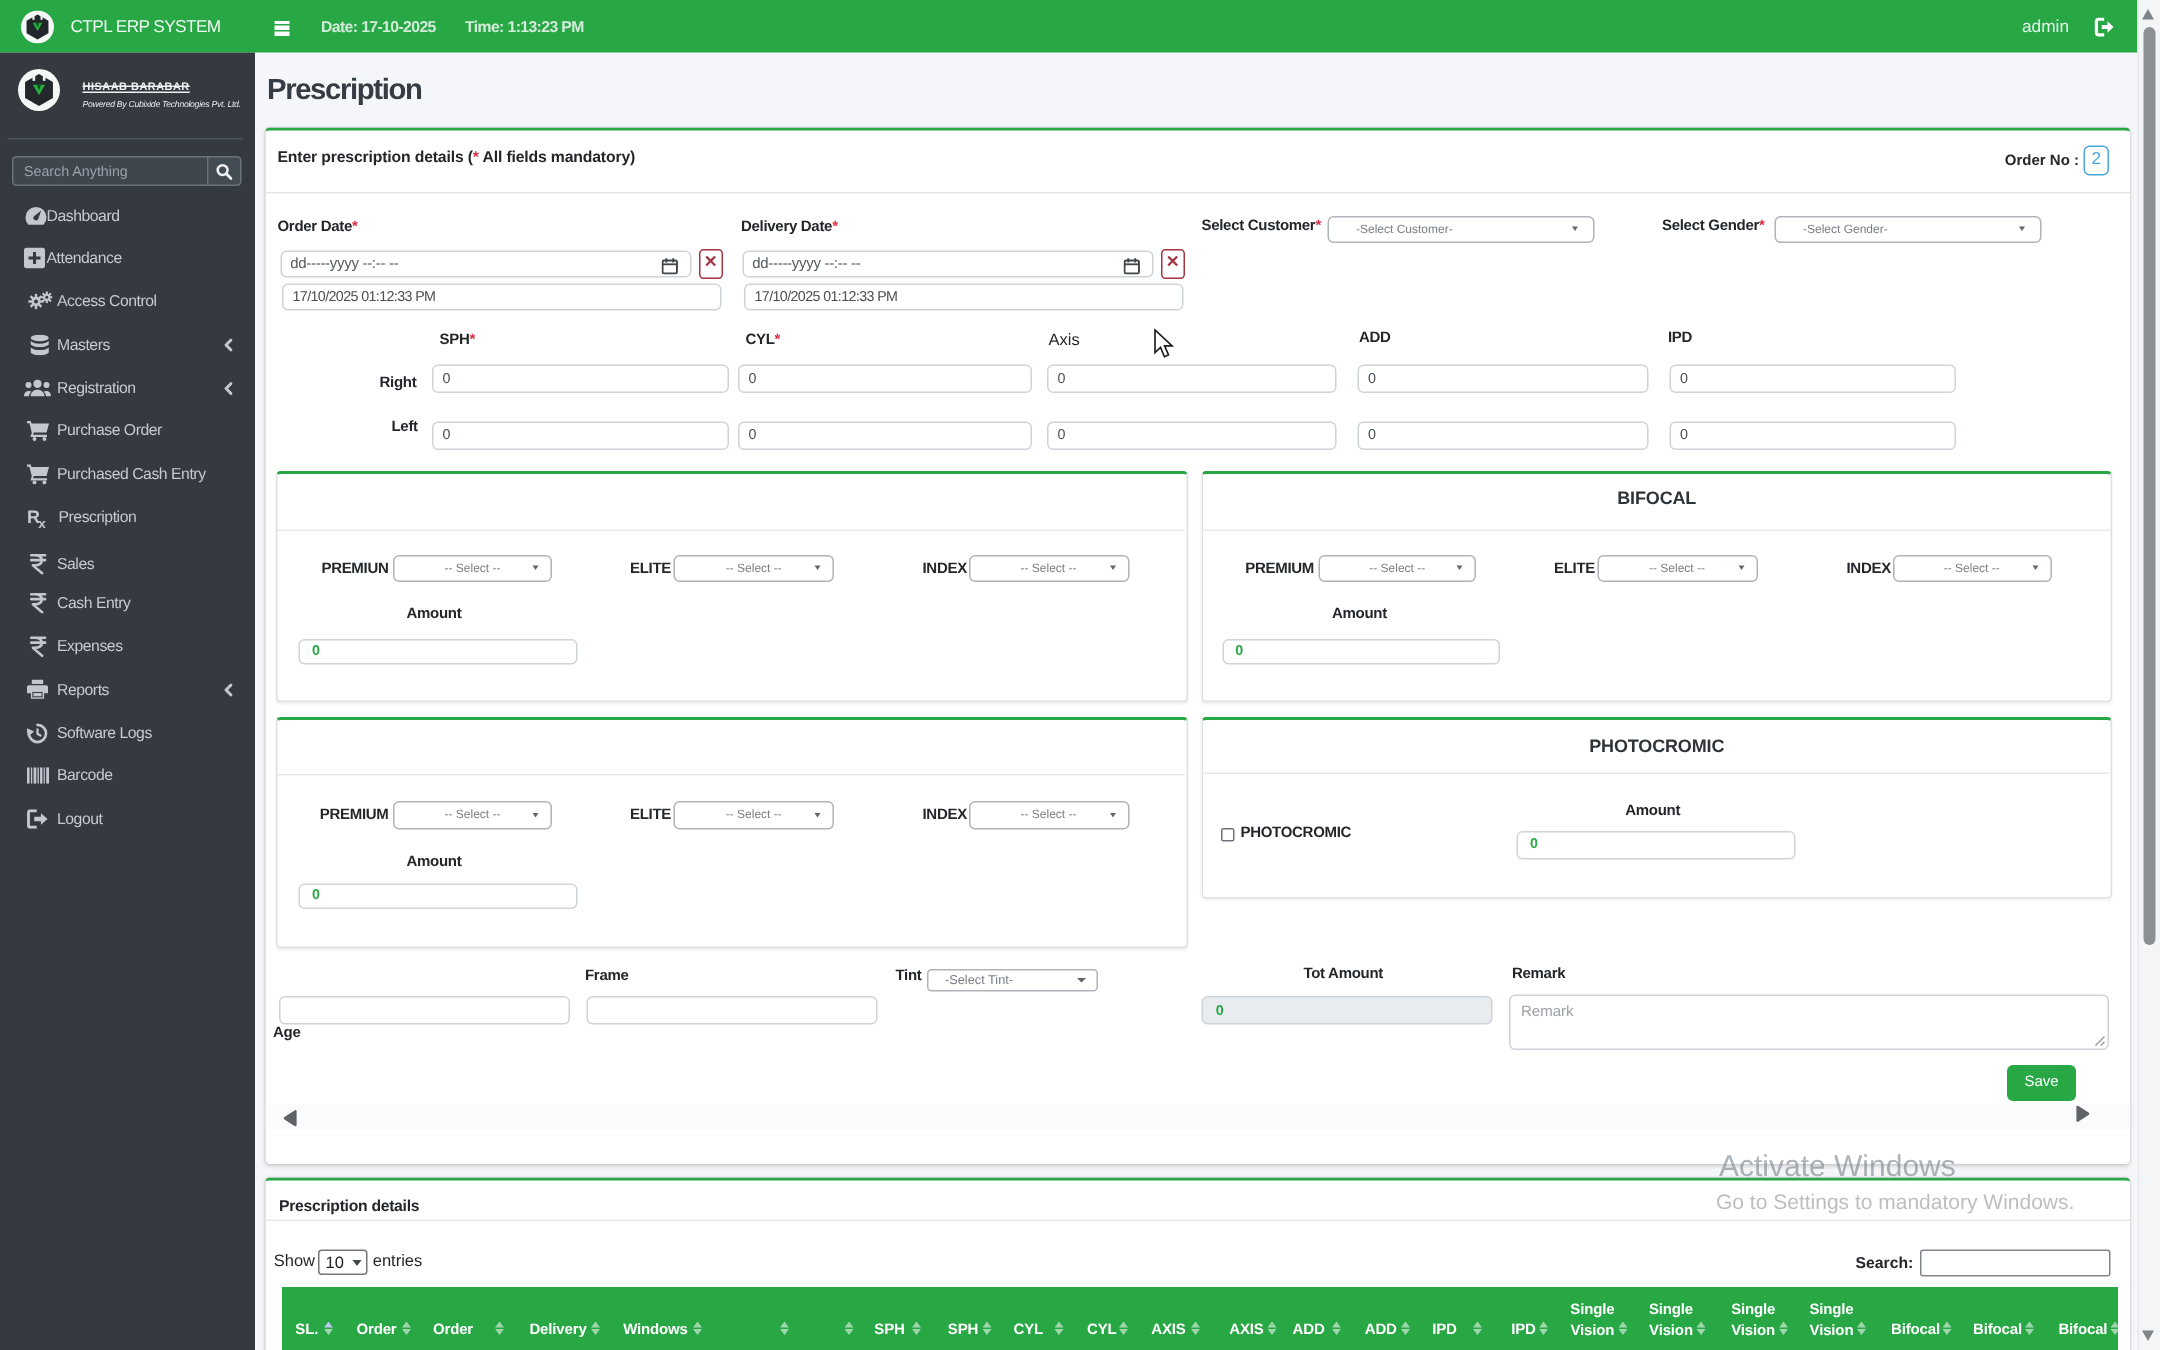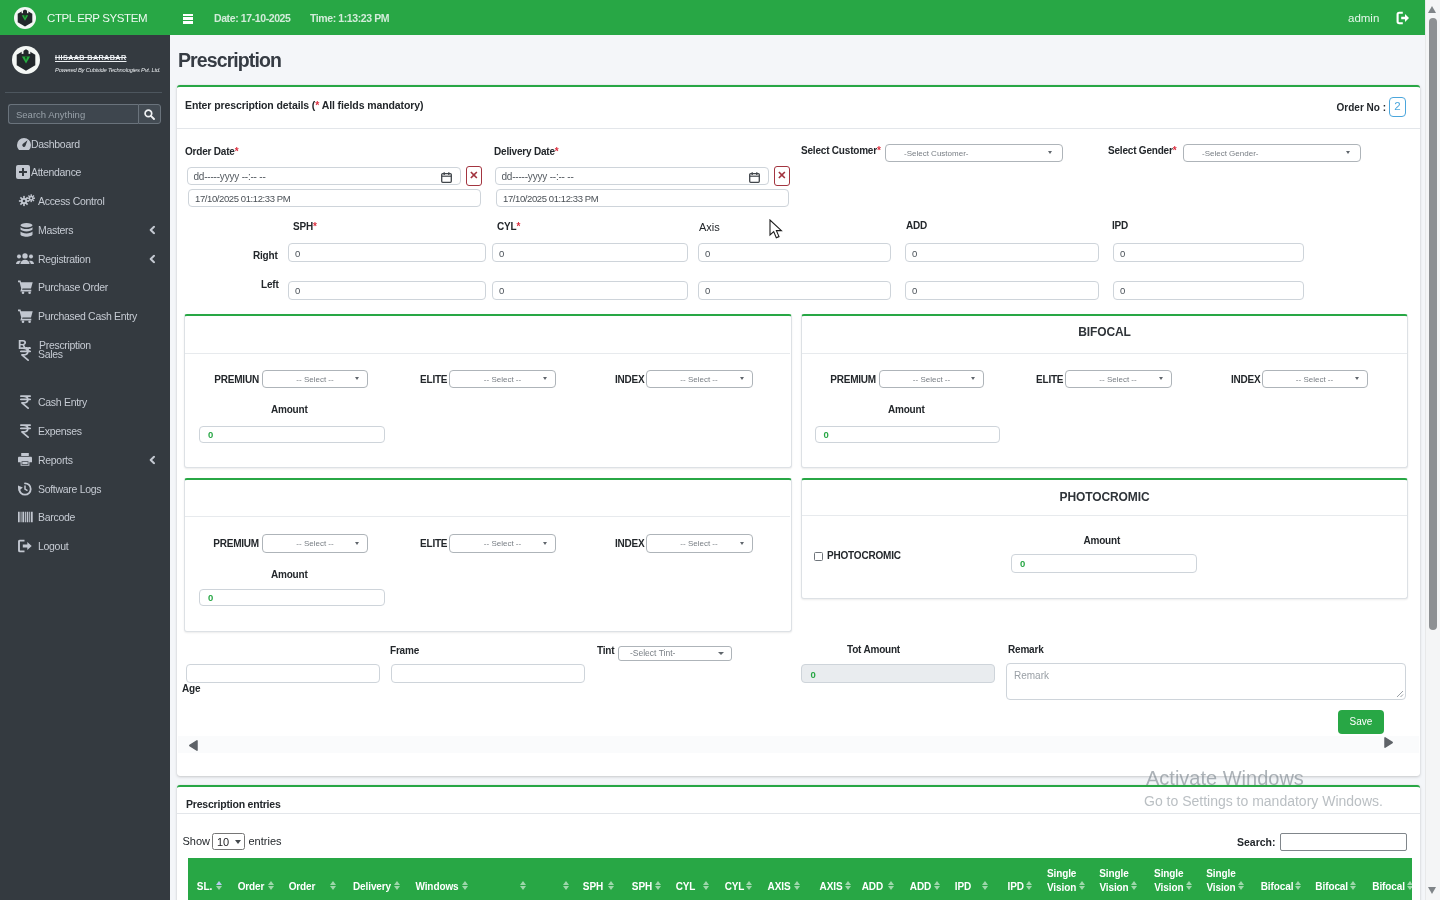--- a/index.html
+++ b/index.html
@@ -160,21 +160,21 @@
       </svg>
  <span class="mt">Purchased Cash Entry</span>
 </div>
 <div class="mrow" style="top:330.8px;">
  <svg class="mi" width="14" height="15" viewBox="0 0 14 15">
         <text x="0" y="11" font-size="12" font-weight="bold" fill="#c2c7d0" font-family="Liberation Sans">R</text>
         <text x="7.5" y="14.5" font-size="9" font-weight="bold" fill="#c2c7d0" font-family="Liberation Sans">x</text>
       </svg>
  <span class="mt" style="left:39px">Prescription</span>
 </div>
-<div class="mrow" style="top:340px;">
+<div class="mrow" style="top:362px;">
  <svg class="mi" style="left:20px" width="11" height="14" viewBox="0 0 11 14">
         <path d="M.8 1.1h9.4M.8 4.4h9.4M3 1.1c3.2 0 4.9 1.3 4.9 3.4S6.2 7.9 3 7.9H1.9l6.2 5.3" fill="none" stroke="#c2c7d0" stroke-width="1.7" stroke-linejoin="round" stroke-linecap="round"></path>
       </svg>
  <span class="mt">Sales</span>
 </div>
 <div class="mrow" style="top:388.3px;">
  <svg class="mi" style="left:20px" width="11" height="14" viewBox="0 0 11 14">
         <path d="M.8 1.1h9.4M.8 4.4h9.4M3 1.1c3.2 0 4.9 1.3 4.9 3.4S6.2 7.9 3 7.9H1.9l6.2 5.3" fill="none" stroke="#c2c7d0" stroke-width="1.7" stroke-linejoin="round" stroke-linecap="round"></path>
       </svg>
  <span class="mt">Cash Entry</span>
@@ -399,42 +399,42 @@
 
 <div class="lbl" style="left:182px;top:683px;">Age</div>
 <div class="inp" style="left:185.5px;top:663.5px;width:194px;height:19.5px;"></div>
 <div class="lbl" style="left:390px;top:644.5px;">Frame</div>
 <div class="inp" style="left:390.5px;top:663.5px;width:194px;height:19.5px;"></div>
 <div class="lbl" style="left:597px;top:645px;">Tint</div>
 <div class="sel" style="left:618px;top:645.5px;width:114px;height:15.5px;border-radius:3px;">
       <span class="txt" style="left:11px;font-size:8.5px;">-Select Tint-</span>
       <span class="caret" style="right:7px;border-left-width:3px;border-right-width:3px;border-top-width:3.5px;"></span>
     </div>
-<div class="lbl" style="left:847px;top:644px;">Tot Amount</div>
+<div class="lbl" style="left:869px;top:644px;">Tot Amount</div>
 <div class="inp" style="left:800.5px;top:664px;width:194px;height:19px;background:#e9ecef;">
       <span class="g0" style="left:9px;">0</span>
     </div>
 <div class="lbl" style="left:1008px;top:644px;">Remark</div>
 <div class="inp" style="left:1006px;top:662.5px;width:400px;height:37.5px;">
  <span style="left:7px;top:11px;font-size:10px;color:#9aa0a6;">Remark</span>
  <svg style="position:absolute;right:1.5px;bottom:1.5px;" width="8" height="8" viewBox="0 0 8 8">
         <path d="M7 1 1 7M7 4.5 4.5 7" stroke="#9aa0a6" stroke-width="1"></path>
       </svg>
 </div>
 <div class="abs" style="left:1338px;top:709.5px;width:46px;height:24.5px;background:#28a745;border-radius:4px;color:#fff;font-size:10px;text-align:center;line-height:24.5px;">Save details</div>
 <div class="abs" style="left:178px;top:735.5px;width:1241px;height:17.5px;background:#fafbfc;"></div>
 <svg class="abs" style="left:189px;top:739.5px;" width="9" height="11" viewBox="0 0 9 11">
       <path d="M8 .8v9.4L.8 5.5Z" fill="#5f6368" stroke="#5f6368" stroke-width="1.5" stroke-linejoin="round"></path>
     </svg>
 <svg class="abs" style="left:1383.5px;top:737px;" width="9" height="11" viewBox="0 0 9 11">
       <path d="M1 .8v9.4L8.2 5.5Z" fill="#5f6368" stroke="#5f6368" stroke-width="1.5" stroke-linejoin="round"></path>
     </svg>
 
 <div class="panel" id="card2" style="left:177px;top:785px;width:1243px;height:130px;border:0;border-top:2.5px solid #28a745;box-shadow:0 0 1px rgba(0,0,0,.13),0 1px 3px rgba(0,0,0,.18);"></div>
-<div class="abs" style="left:186px;top:798px;font-size:10.5px;letter-spacing:-.2px;font-weight:700;color:#23272b;">Prescription entries</div>
+<div class="abs" style="left:186px;top:798px;font-size:10.5px;letter-spacing:-.2px;font-weight:700;color:#23272b;">Prescription details</div>
 <div class="abs" style="left:177px;top:812.5px;width:1243px;height:1px;background:#e3e6ea;"></div>
 <div class="abs" style="left:182.5px;top:834.5px;font-size:11px;color:#23272b;">Show</div>
 <div class="abs" style="left:212px;top:832.5px;width:33px;height:17px;background:#fff;border:1px solid #767676;border-radius:2.5px;box-sizing:border-box;">
  <span style="position:absolute;left:4px;top:2px;font-size:11px;color:#202124;">10</span>
  <span style="position:absolute;right:3px;top:6px;width:0;height:0;border-left:3px solid transparent;border-right:3px solid transparent;border-top:4px solid #43484d;"></span>
 </div>
 <div class="abs" style="left:248.5px;top:834.5px;font-size:11px;color:#23272b;">entries</div>
 <div class="abs" style="left:1237px;top:835.5px;font-size:10.5px;font-weight:700;color:#23272b;">Search:</div>
 <div class="abs" style="left:1280px;top:833px;width:127px;height:17.5px;background:#fff;border:1px solid #80868b;border-radius:2px;box-sizing:border-box;"></div>
 

